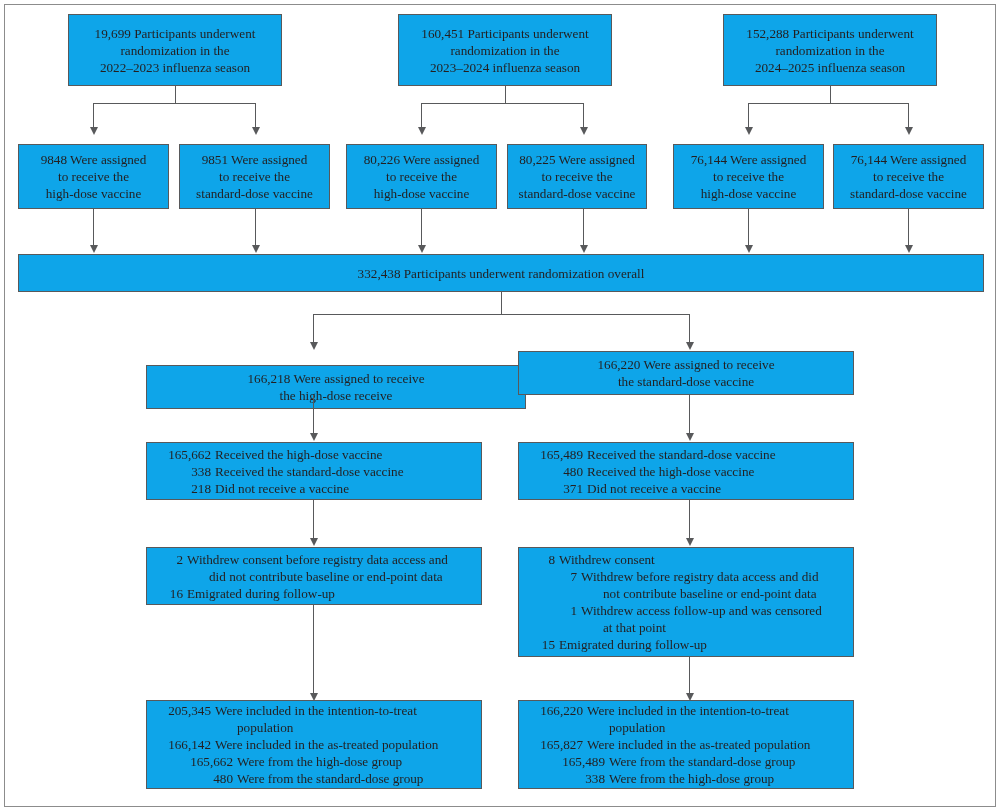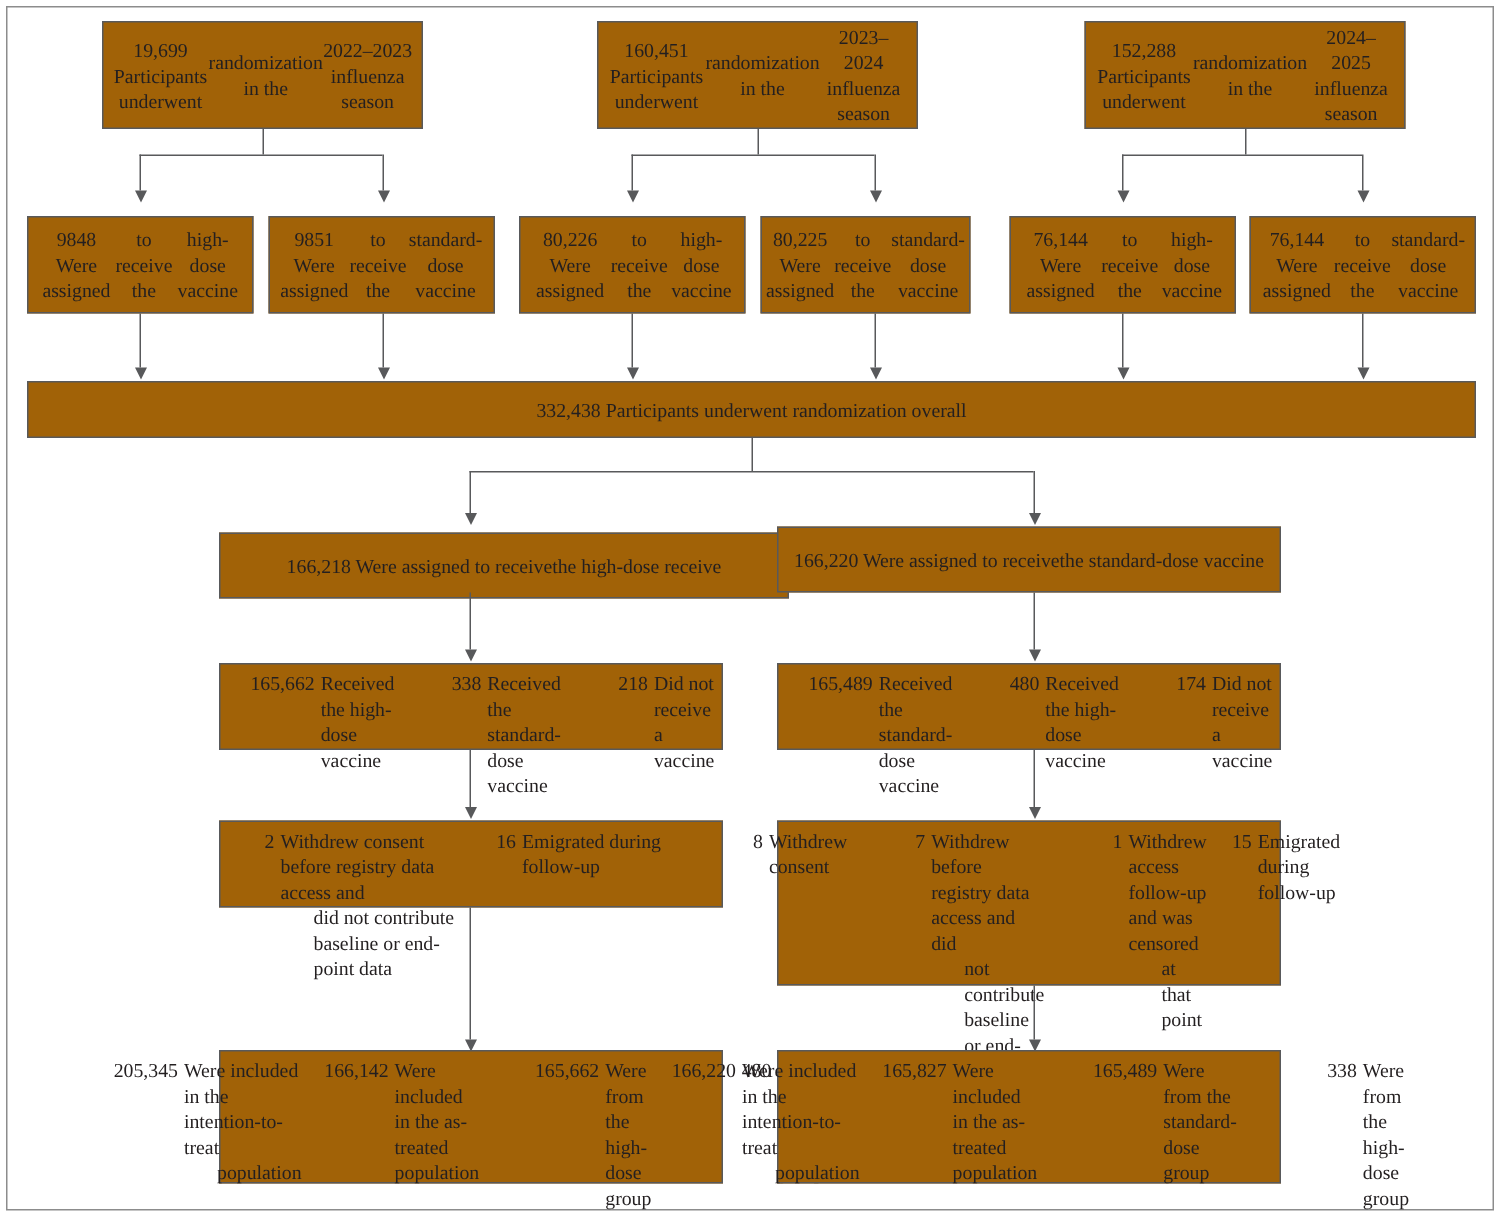--- a/index.html
+++ b/index.html
@@ -21,25 +21,26 @@
     left:4px; top:4px;
     width:992px; height:803px;
     border:1px solid #8c8c8c;
     box-sizing:border-box;
     pointer-events:none;
   }
   .box{
     position:absolute;
     box-sizing:border-box;
     border:1px solid #58595b;
-    background:#a16207;
+    background:#0ea5e9;
     font-size:13.2px;
     line-height:17px;
     color:#231f20;
     display:flex;
+    flex-direction:column;
     justify-content:center;
     padding:4px 6px;
   }
   .box.center{ text-align:center; align-items:center; }
   .box.listbox{ text-align:left; align-items:flex-start; }
 
   .box .ln{ white-space:nowrap; }
   .box.center .ln{ white-space:normal; }
 
   
@@ -166,21 +167,21 @@
     <div class="ln">332,438 Participants underwent randomization overall</div>
   </div>
 
   <div class="vline" style="left:501px; top:292px; height:22px;"></div>
   <div class="hline" style="left:313px; top:314px; width:376px;"></div>
   <div class="vline" style="left:313px; top:314px; height:28px;"></div>
   <div class="vline" style="left:689px; top:314px; height:28px;"></div>
   <div class="arrow" style="left:313.5px; top:342px;"></div>
   <div class="arrow" style="left:689.5px; top:342px;"></div>
 
-  <div class="box center" style="left:146px; top:355px; width:380px; height:44px;">
+  <div class="box center" style="left:146px; top:365px; width:380px; height:44px;">
     <div class="ln">166,218 Were assigned to receive</div>
     <div class="ln">the high-dose receive</div>
   </div>
   <div class="vline" style="left:313px; top:395px; height:38px;"></div>
   <div class="arrow" style="left:313.5px; top:433px;"></div>
 
   <div class="box listbox w-wide" style="left:146px; top:442px; width:336px; height:58px;">
     <div class="row">
       <span class="num">165,662</span>
       <span class="txt">Received the high-dose vaccine</span>
@@ -245,21 +246,21 @@
   <div class="box listbox w-wide" style="left:518px; top:442px; width:336px; height:58px;">
     <div class="row">
       <span class="num">165,489</span>
       <span class="txt">Received the standard-dose vaccine</span>
     </div>
     <div class="row">
       <span class="num">480</span>
       <span class="txt">Received the high-dose vaccine</span>
     </div>
     <div class="row">
-      <span class="num">174</span>
+      <span class="num">371</span>
       <span class="txt">Did not receive a vaccine</span>
     </div>
   </div>
   <div class="vline" style="left:689px; top:500px; height:38px;"></div>
   <div class="arrow" style="left:689.5px; top:538px;"></div>
 
   <div class="box listbox w-mid" style="left:518px; top:547px; width:336px; height:110px;">
     <div class="row">
       <span class="num">8</span>
       <span class="txt">Withdrew consent</span>

